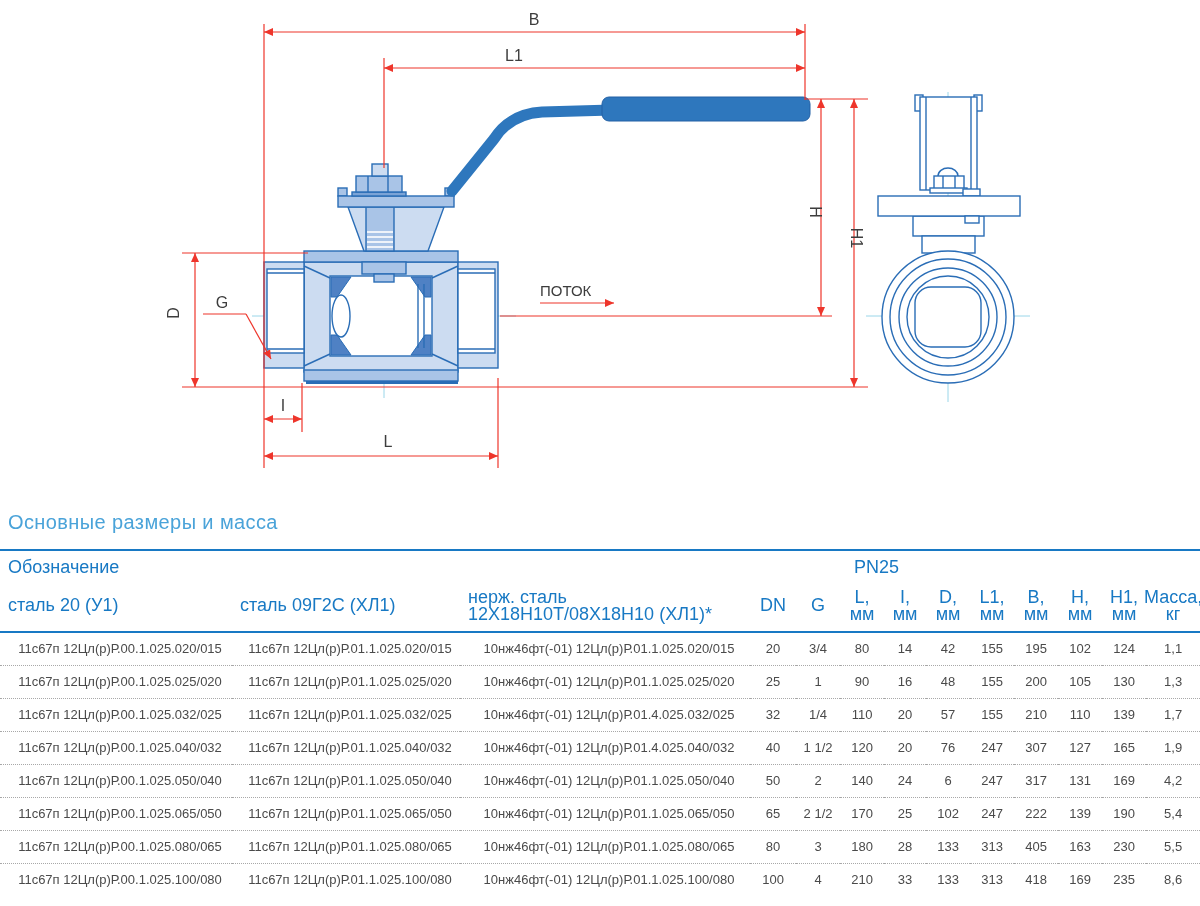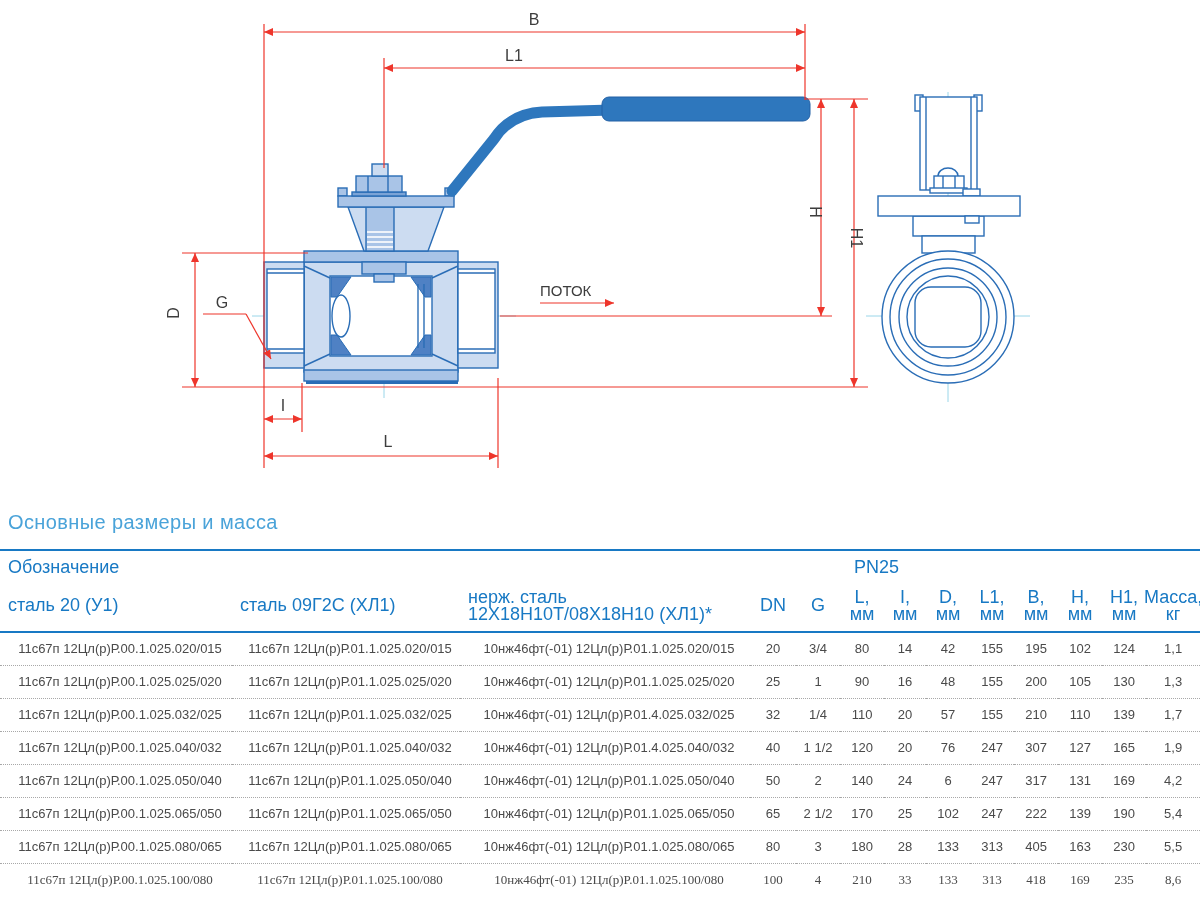--- a/index.html
+++ b/index.html
@@ -11,21 +11,21 @@
   table.dims thead tr.hrow1 th { border-top:2px solid #1879c4; height:30px; vertical-align:bottom; padding-bottom:2px; }
   table.dims thead tr.hrow2 th { height:52px; vertical-align:middle; border-bottom:2px solid #1879c4; }
   table.dims th { font-weight:normal; color:#1879c4; font-size:18px; text-align:left; }
   th.designation { font-weight:bold; font-size:13.5px; padding-left:8px; }
   th.pn { text-align:left; padding-left:104px; font-size:13.5px; }
   th.steel { padding-left:8px; }
   th.steel .stack, th.dimcol .stack { display:flex; flex-direction:column; justify-content:center; line-height:17px; }
   th.dimcol { text-align:center; }
   th.dimcol .stack { align-items:center; }
   table.dims td { height:33px; font-size:13px; color:#4a4a4a; border-bottom:1px dotted #a8a8a8; white-space:nowrap; overflow:hidden; }
-  table.dims tbody tr:last-child td { border-bottom:none;font-family:Liberation Serif, serif; }
+  table.dims tbody tr:last-child td { border-bottom:none; }
   td.txt { text-align:center; padding-left:8px; }
   td.num { text-align:center; padding-left:0; }
   svg text { font-family:"Liberation Sans", sans-serif; }
 </style>
 </head>
 <body>
 
 <div class="page">
 
   <div class="drawing-wrap">

